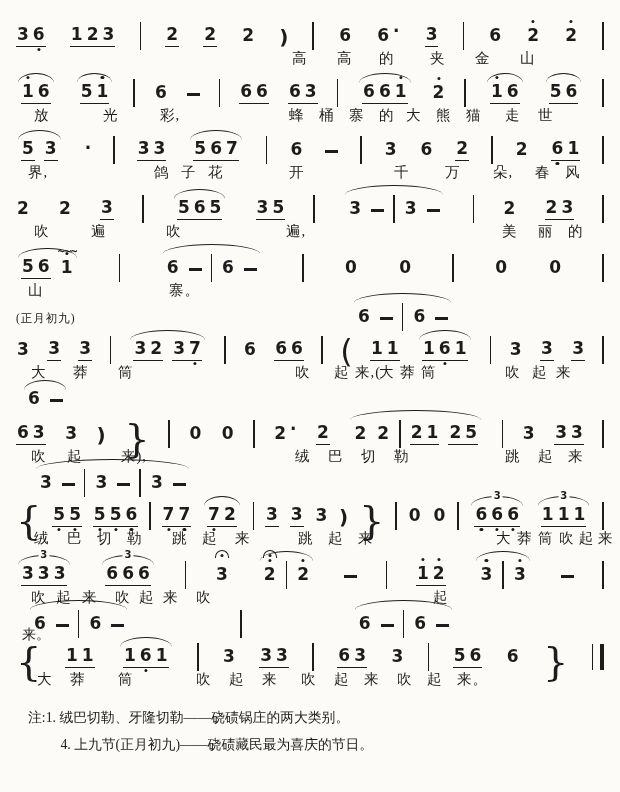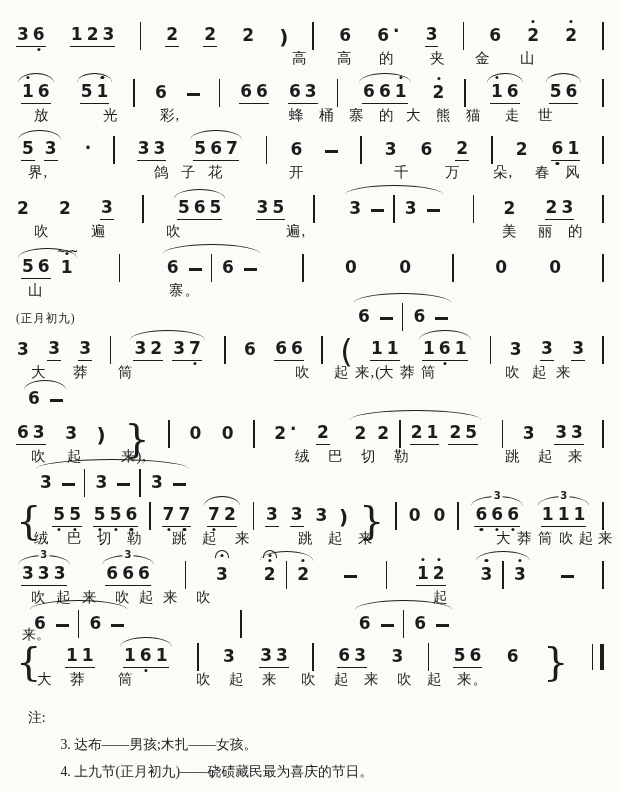--- a/index.html
+++ b/index.html
@@ -750,21 +750,19 @@
           <span class="lyr" style="left: 59%;">来</span>
           <span class="lyr" style="left: 64.5%;">吹</span>
           <span class="lyr" style="left: 69.5%;">起</span>
           <span class="lyr" style="left: 74.5%;">来。</span>
         </div>
       </div>
     </div>
   <div class="fn">
     <div class="fn-row">
       <span class="fn-head">注:</span>
-    </div>
-    <div class="fn-row indent">
-      <span>3. 达布——男孩;木扎——女孩。</span>
+      <span>1. 绒巴切勒、牙隆切勒——硗碛锅庄的两大类别。</span>
     </div>
     <div class="fn-row indent">
       <span>4. 上九节(正月初九)——硗碛藏民最为喜庆的节日。</span>
     </div>
   </div>
 </div>
 
 </body></html>

